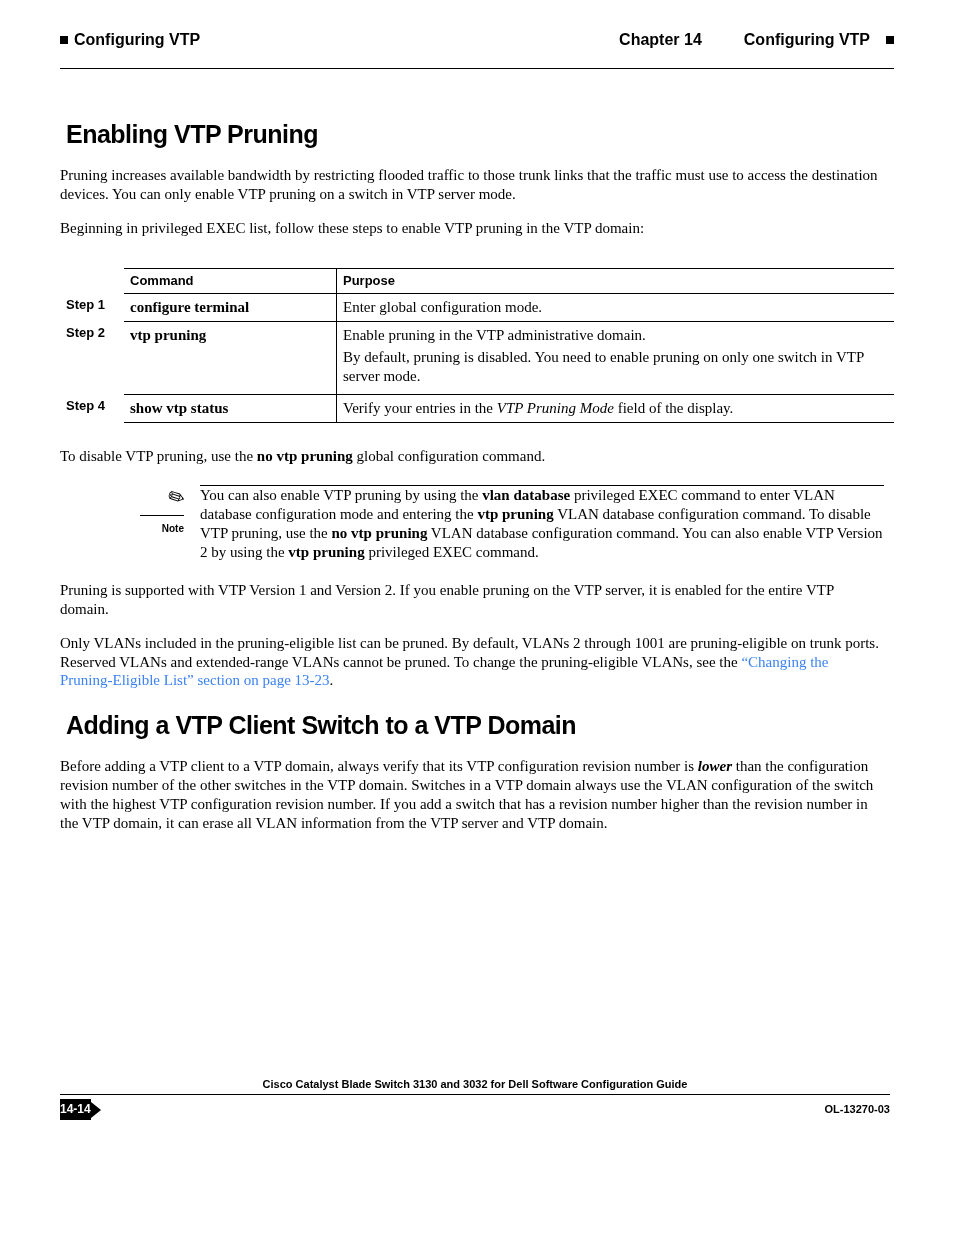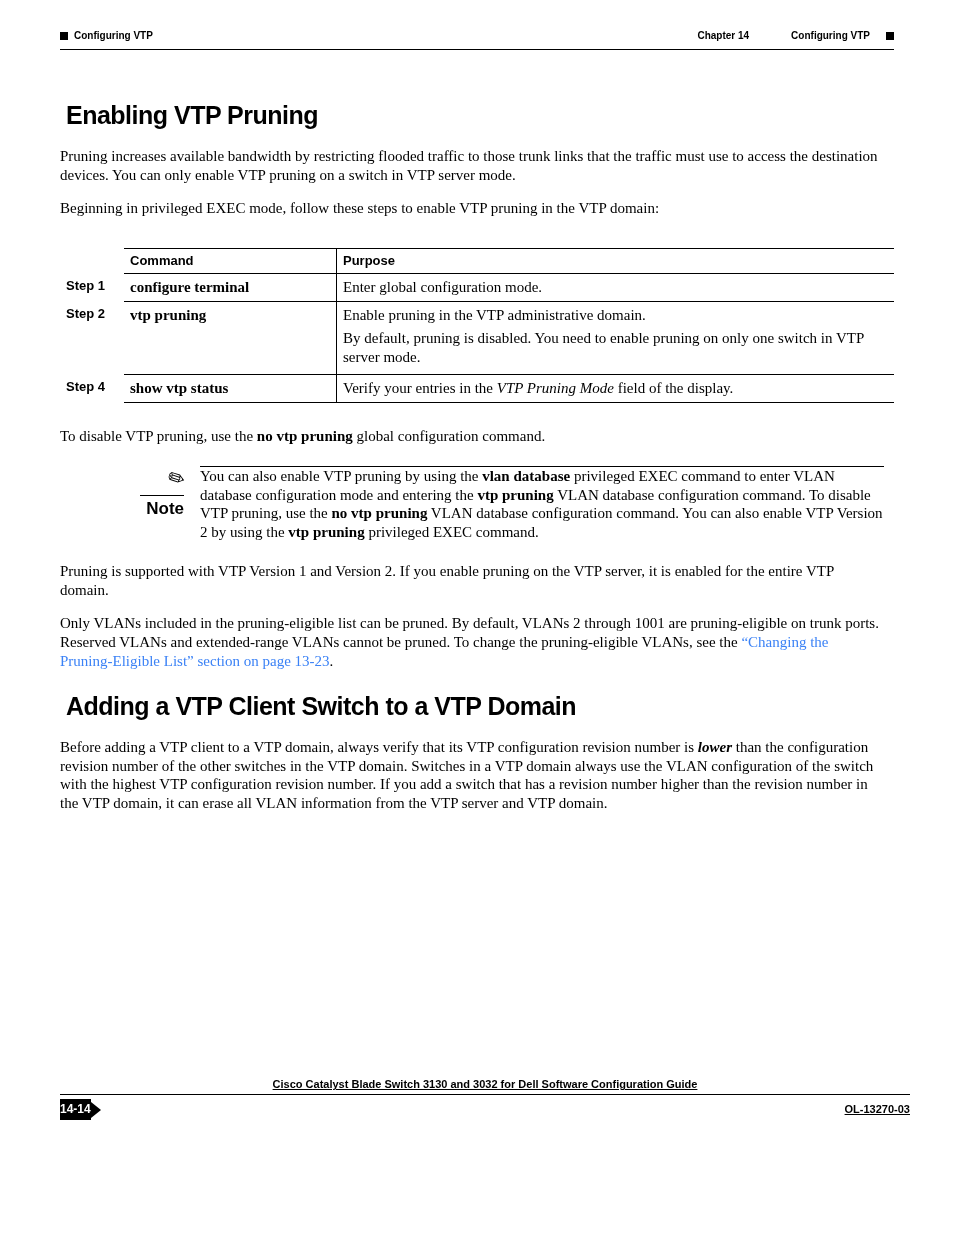--- a/index.html
+++ b/index.html
@@ -15,23 +15,23 @@
   .page {
     padding: 30px 60px 40px 60px;
     position: relative;
     min-height: 1150px;
     box-sizing: border-box;
   }
   .top-header {
     display: flex;
     justify-content: space-between;
     font-family: Arial, Helvetica, sans-serif;
-    font-size: 10px;
-    font-weight: bold;
-    margin-bottom: 6px;
+    font-size: 16px;
+    font-weight: bold;
+    margin-bottom: 18px;
   }
   .top-left-header { display:flex; align-items:center; gap:6px; }
   .top-right-header { display:flex; align-items:center; gap:16px; }
   .black-square { width:8px; height:8px; background:#000; display:inline-block; }
   .header-rule { border:none; border-top:1px solid #000; margin:0 0 50px 0; }
   h2.section-title {
     font-family: Arial, Helvetica, sans-serif;
     font-weight: bold;
     font-size: 25px;
     margin: 20px 0 16px 6px;
@@ -98,29 +98,28 @@
   }
   .note-label-col { width: 44px; text-align: right; flex-shrink:0; }
   .note-pencil {
     font-style: italic;
     transform: rotate(-35deg);
     display:inline-block;
     font-size: 22px;
     color:#000;
   }
   .note-underline { border-bottom: 1.5px solid #000; padding-bottom:2px; display:block; margin-bottom:2px; }
-  .note-word { font-family: Arial, Helvetica, sans-serif; font-weight:bold; font-size:17px;margin-top:40px; }
+  .note-word { font-family: Arial, Helvetica, sans-serif; font-weight:bold; font-size:10px;margin-top:40px; }
   .note-text { flex:1; border-top:1.5px solid #000; }
 
   .footer {
     position: absolute;
     bottom: 30px;
     left: 60px;
-    right: 44px;
-    text-decoration: underline;
+    right: 64px;
   }
   .footer-title {
     font-family: Arial, Helvetica, sans-serif;
     font-size: 11px;
     font-weight: bold;
     text-align: center;
     border-bottom: 1.5px solid #000;
     padding-bottom: 2px;
   }
   .footer-row {
@@ -164,21 +163,21 @@
       <span style="width:10px;"></span>
       <span>Configuring VTP</span>
       <span class="black-square"></span>
     </div>
   </div>
   <hr class="header-rule">
 
   <h2 class="section-title">Enabling VTP Pruning</h2>
 
   <p class="body-text">Pruning increases available bandwidth by restricting flooded traffic to those trunk links that the traffic must use to access the destination devices. You can only enable VTP pruning on a switch in VTP server mode.</p>
-  <p class="body-text">Beginning in privileged EXEC mode, follow these steps to enable VTP pruning in the VTP domain:</p>
+  <p class="body-text">Beginning in privileged EXEC list, follow these steps to enable VTP pruning in the VTP domain:</p>
 
   <table class="steps">
     <tbody>
         <tr>
       <th></th>
       <th class="cmdhead">Command</th>
       <th>Purpose</th>
     </tr>
     <tr>
       <td class="stepcol">Step 1</td>

